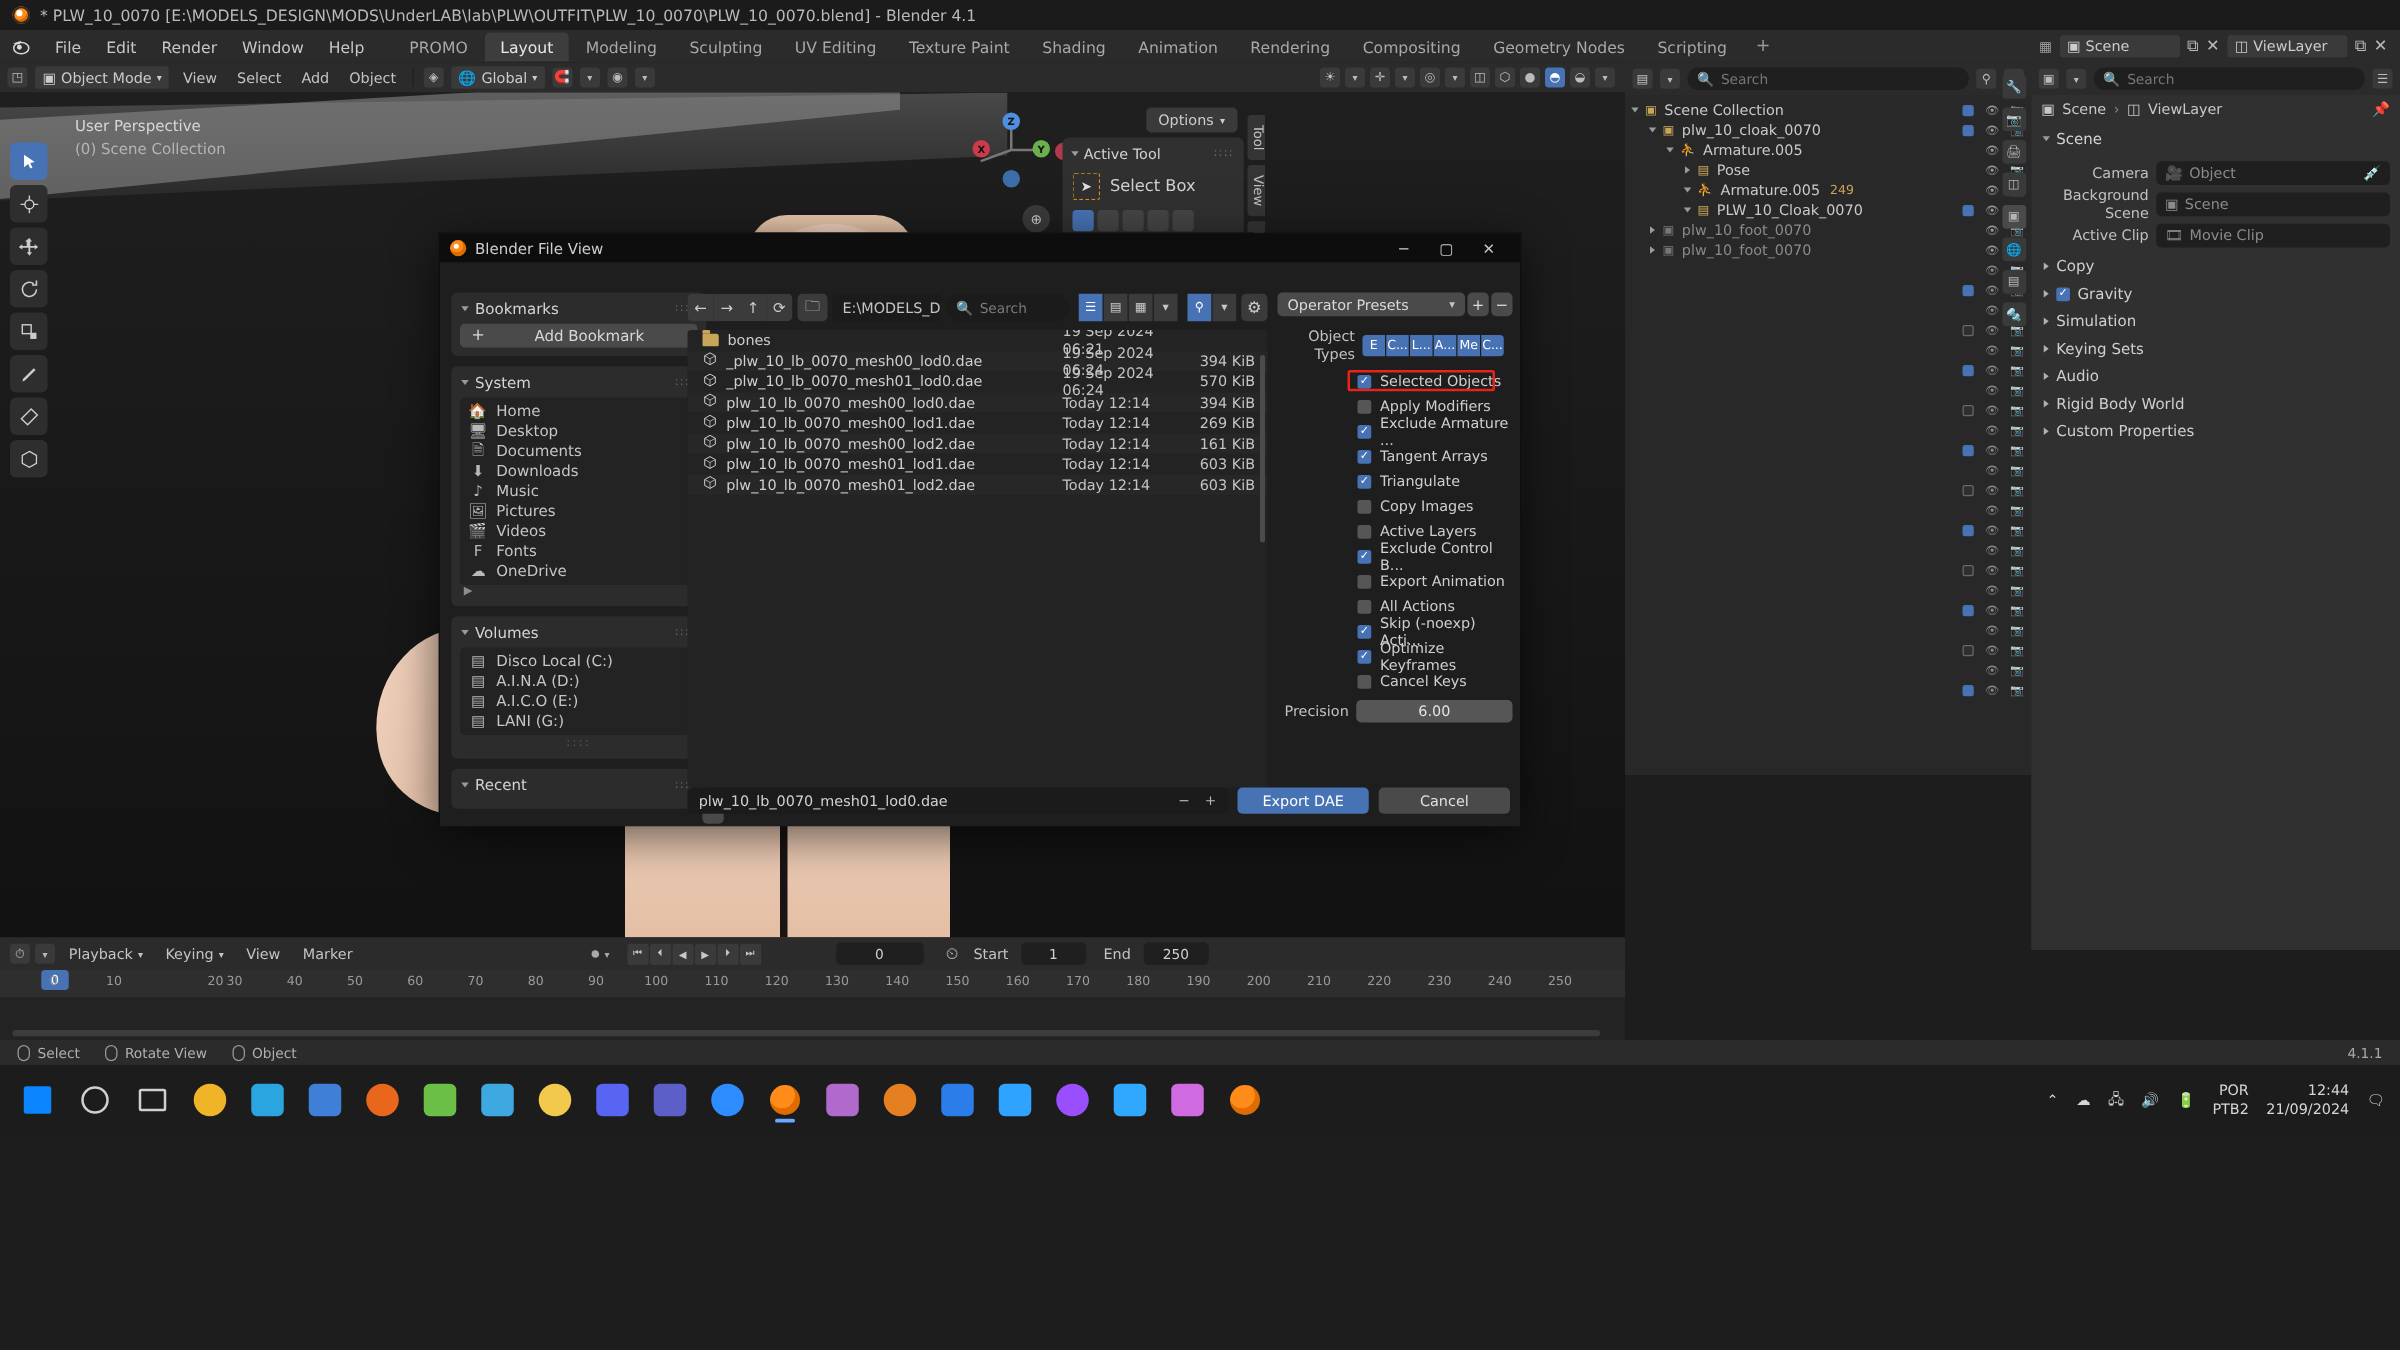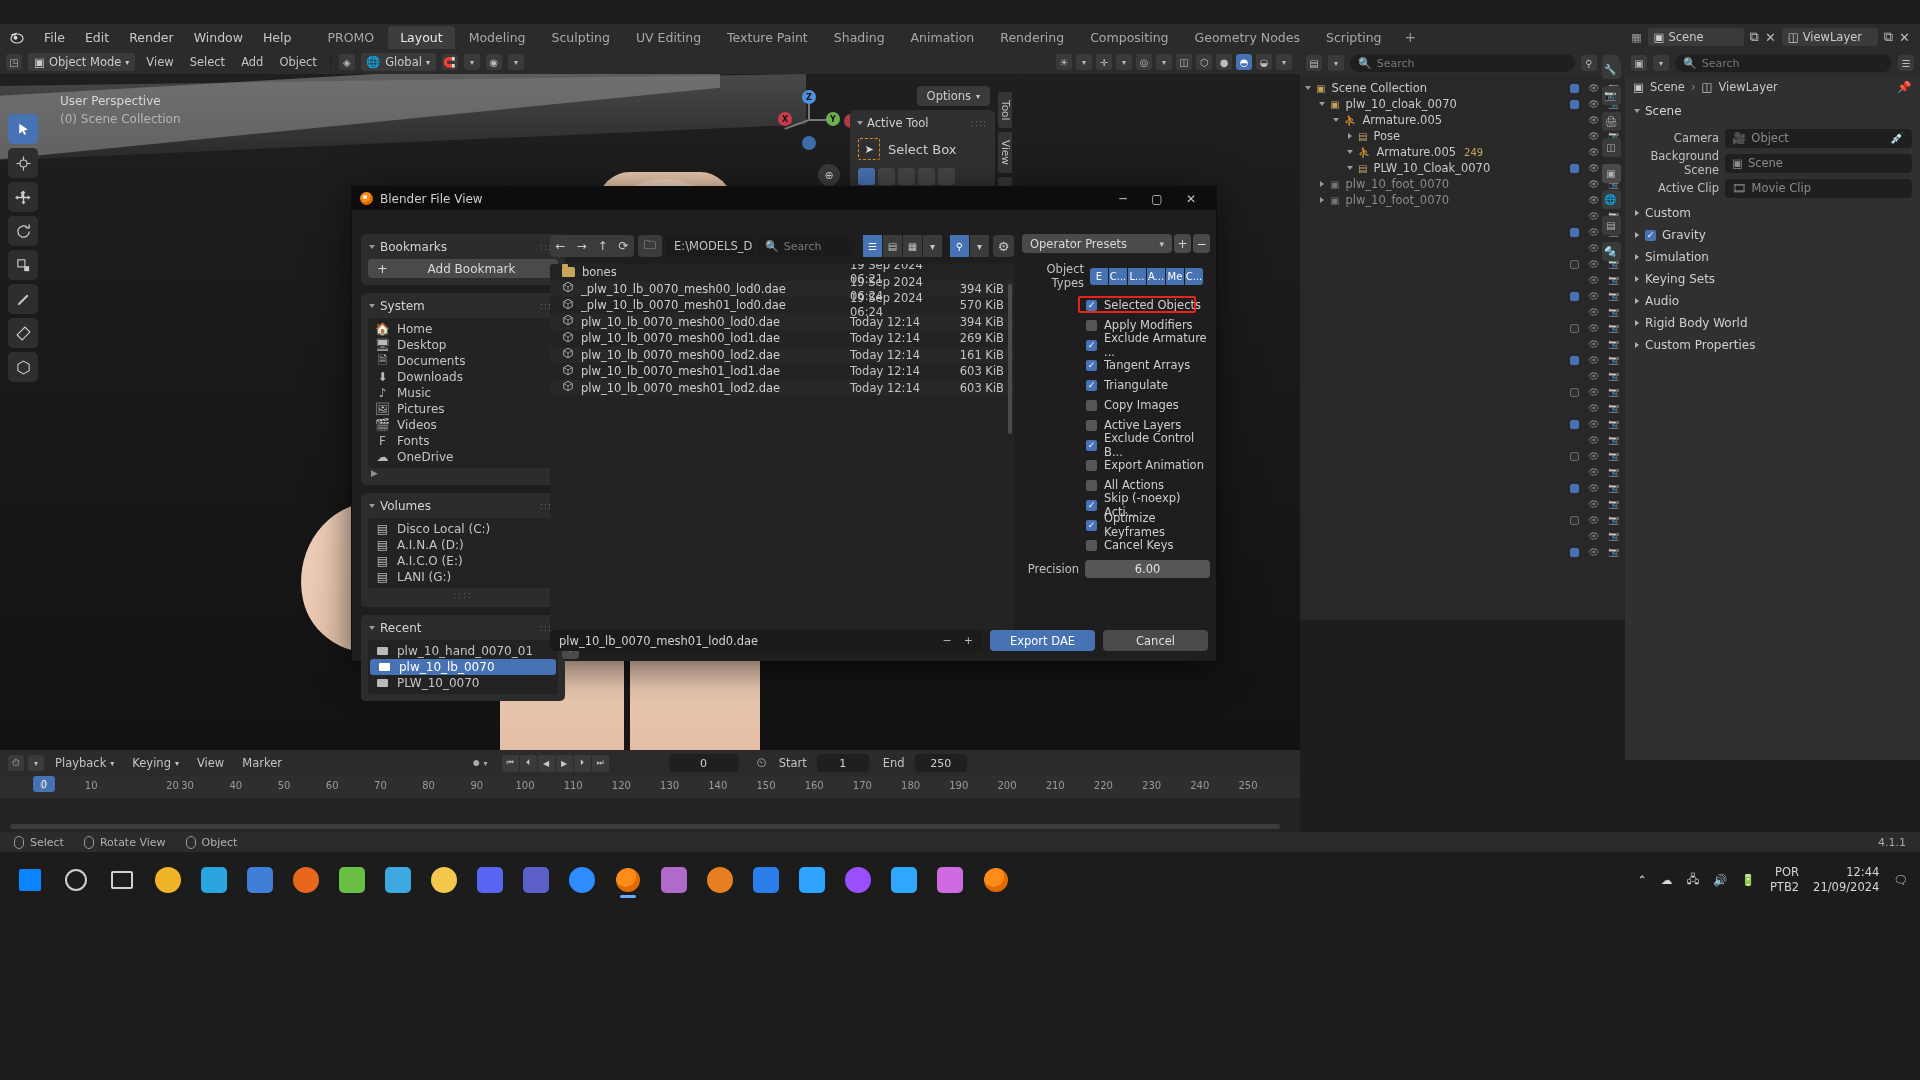--- a/index.html
+++ b/index.html
@@ -293,20 +293,24 @@
   .btn-export { width:105px; height:21px; background:#4772b3; border-radius:4px; display:flex;
     align-items:center;justify-content:center; font-size:11.5px; color:#fff; }
   .btn-cancel { width:105px; height:21px; background:#4a4a4a; border-radius:4px; display:flex;
     align-items:center;justify-content:center; font-size:11.5px; color:#e0e0e0; }
 </style>
 </head>
 <body>
 
 <div id="root">
 
+  <div class="titlebar">
+    <div class="blogo"></div>
+    <span class="title-text">* PLW_10_0070 [E:\MODELS_DESIGN\MODS\UnderLAB\lab\PLW\OUTFIT\PLW_10_0070\PLW_10_0070.blend] - Blender 4.1</span>
+  </div>
 
   <div class="menubar">
     <span class="menu-logo">
       <svg viewBox="0 0 24 24">
           <ellipse cx="12" cy="14" rx="8" ry="6" fill="none" stroke="#d8d8d8" stroke-width="1.6"></ellipse>
           <circle cx="10" cy="13" r="2.6" fill="#d8d8d8"></circle>
           <path d="M3 9 L12 6 L10 10 Z" fill="#d8d8d8"></path>
         </svg>
     </span>
     <div class="menu-item">File</div>
@@ -767,21 +771,21 @@
     <div class="prop-row">
       <span class="prop-lbl">Active Clip</span>
       <span class="prop-field">
         <span>🎞</span>
         <span>Movie Clip</span>
       </span>
     </div>
     <div id="prop-sections">
         <div class="collapse-row">
           <span class="tri"></span>
-          <span>Custom</span>
+          <span>Copy</span>
         </div>
         <div class="collapse-row">
           <span class="tri"></span>
           <span class="cb on"></span>
           <span>Gravity</span>
         </div>
         <div class="collapse-row">
           <span class="tri"></span>
           <span>Simulation</span>
         </div>
@@ -1082,40 +1086,20 @@
             </div>
           <div class="fb-dots-sep">::::</div>
         </div>
 
         <div class="fb-group" style="position:relative;">
           <div class="fb-ghead">
             <span class="tri open"></span>
             <span>Recent</span>
             <span class="dots">::::</span>
           </div>
-          <div class="fb-inner" id="recent-list">
-              <div class="fb-item">
-                <span class="ic">
-                  <span style="display:inline-block;width:11px;height:8px;background:#b9b9b9;border-radius:1px;"></span>
-                </span>
-                <span>plw_10_hand_0070_01</span>
-              </div>
-              <div class="fb-item sel">
-                <span class="ic">
-                  <span style="display:inline-block;width:11px;height:8px;background:#ffffff;border-radius:1px;"></span>
-                </span>
-                <span>plw_10_lb_0070</span>
-              </div>
-              <div class="fb-item">
-                <span class="ic">
-                  <span style="display:inline-block;width:11px;height:8px;background:#b9b9b9;border-radius:1px;"></span>
-                </span>
-                <span>PLW_10_0070</span>
-              </div>
-            </div>
           <div style="position:absolute;right:-14px;top:24px;width:17px;height:20px;background:#4a4a4a;border-radius:4px;display:flex;align-items:center;justify-content:center;color:#ddd;font-size:9px;">▾</div>
         </div>
       </div>
 
       <div class="fb-main">
         <div class="fb-nav">
           <div class="nav-grp">
             <span class="nav-btn">←</span>
             <span class="nav-btn">→</span>
             <span class="nav-btn">↑</span>

